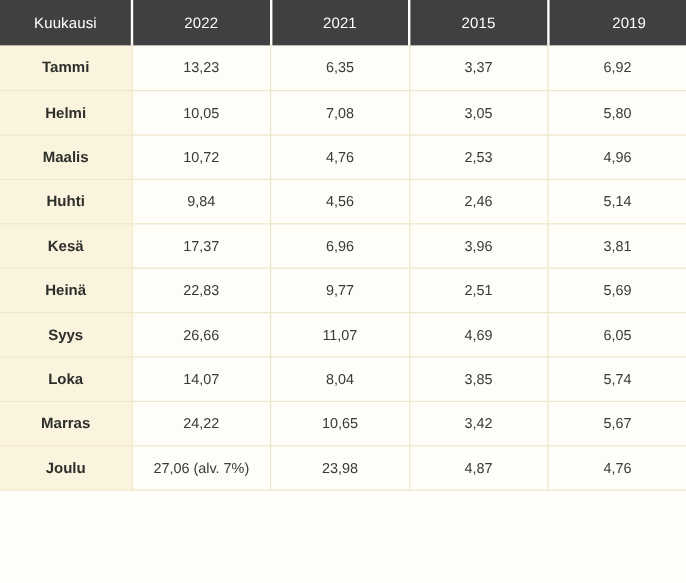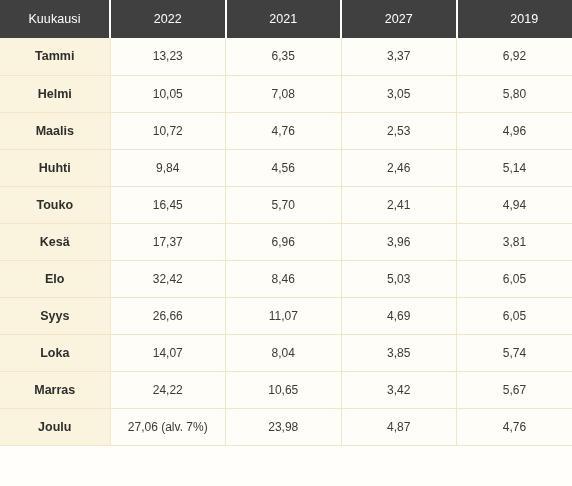--- a/index.html
+++ b/index.html
@@ -83,21 +83,21 @@
       <col class="c-data">
       <col class="c-data">
       <col class="c-data">
       <col class="c-data">
     </colgroup>
     <thead>
       <tr>
         <th>Kuukausi</th>
         <th>2022</th>
         <th>2021</th>
-        <th>2027</th>
+        <th>2015</th>
         <th>2019</th>
       </tr>
     </thead>
     <tbody id="table-body">
         <tr>
           <td class="month-cell">Tammi</td>
           <td>13,23</td>
           <td>6,35</td>
           <td>3,37</td>
           <td>6,92</td>
@@ -117,39 +117,32 @@
           <td>4,96</td>
         </tr>
         <tr>
           <td class="month-cell">Huhti</td>
           <td>9,84</td>
           <td>4,56</td>
           <td>2,46</td>
           <td>5,14</td>
         </tr>
         <tr>
-          <td class="month-cell">Touko</td>
-          <td>16,45</td>
-          <td>5,70</td>
-          <td>2,41</td>
-          <td>4,94</td>
-        </tr>
-        <tr>
           <td class="month-cell">Kesä</td>
           <td>17,37</td>
           <td>6,96</td>
           <td>3,96</td>
           <td>3,81</td>
         </tr>
         <tr>
-          <td class="month-cell">Elo</td>
-          <td>32,42</td>
-          <td>8,46</td>
-          <td>5,03</td>
-          <td>6,05</td>
+          <td class="month-cell">Heinä</td>
+          <td>22,83</td>
+          <td>9,77</td>
+          <td>2,51</td>
+          <td>5,69</td>
         </tr>
         <tr>
           <td class="month-cell">Syys</td>
           <td>26,66</td>
           <td>11,07</td>
           <td>4,69</td>
           <td>6,05</td>
         </tr>
         <tr>
           <td class="month-cell">Loka</td>

